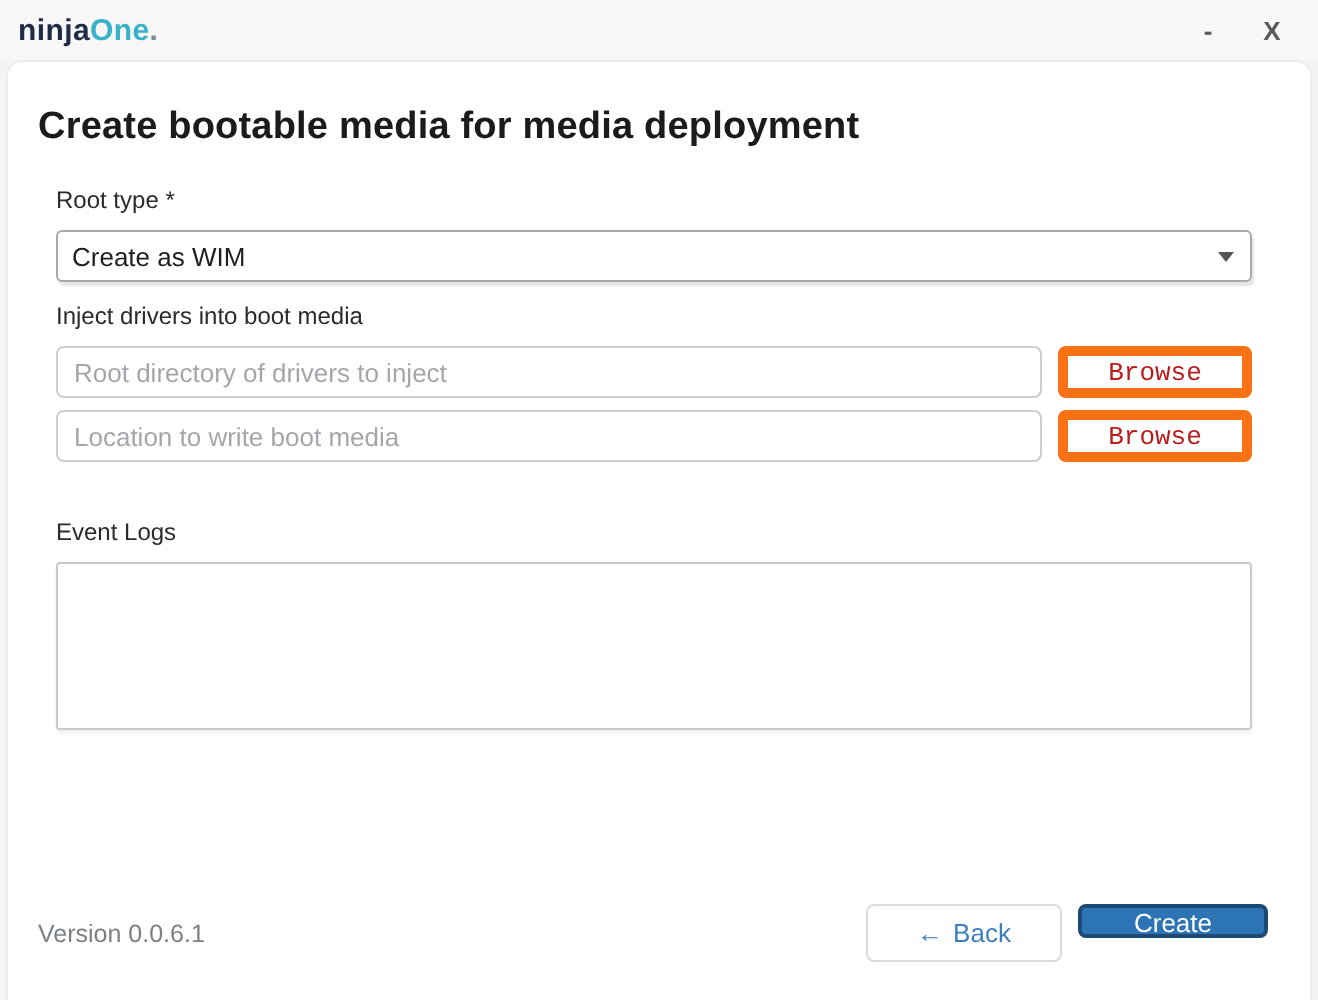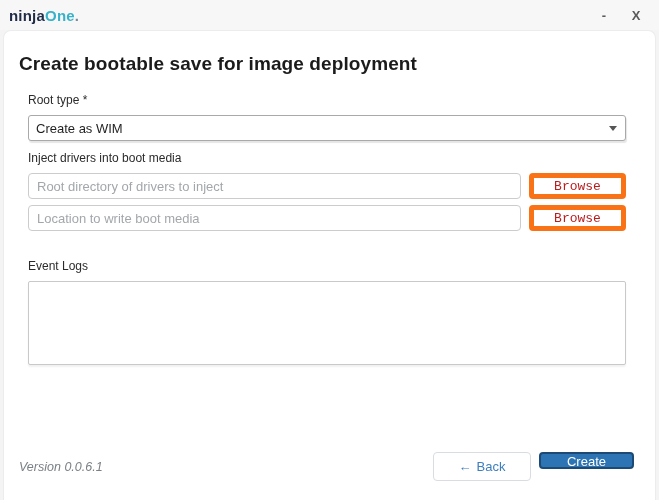--- a/index.html
+++ b/index.html
@@ -124,21 +124,21 @@
     overflow: auto;
   }
 
   
   .footer {
     margin-top: auto;
     display: flex;
     align-items: center;
     padding: 0 21px 19px 15px;
   }
-  .version { font-size: 12.5px; color: #7a8086; font-style: italic; }
+  .version { font-size: 12.5px; color: #7a8086; }
   .footer-buttons { margin-left: auto; display: flex; gap: 8px; }
   .back-btn {
     width: 98px;
     height: 29px;
     background: #ffffff;
     border: 1px solid #d9dde1;
     border-radius: 4px;
     color: #3d7ebf;
     font-family: "Liberation Sans", sans-serif;
     font-size: 13px;
@@ -164,21 +164,21 @@
   <div class="logo">
     <span class="ninja">ninja</span><span class="one">One</span><span class="dot">.</span>
   </div>
   <div class="win-controls">
     <div class="win-btn">-</div>
     <div class="win-btn">X</div>
   </div>
 </div>
 
 <div class="panel">
-  <h1 class="page-title">Create bootable save for image deployment</h1>
+  <h1 class="page-title">Create bootable media for media deployment</h1>
 
   <div class="form-area">
 
     <div class="field-label">Root type *</div>
     <div class="select-box">
       <span class="value">Create as WIM</span>
       <span class="caret"></span>
     </div>
 
     <div class="field-label">Inject drivers into boot media</div>

